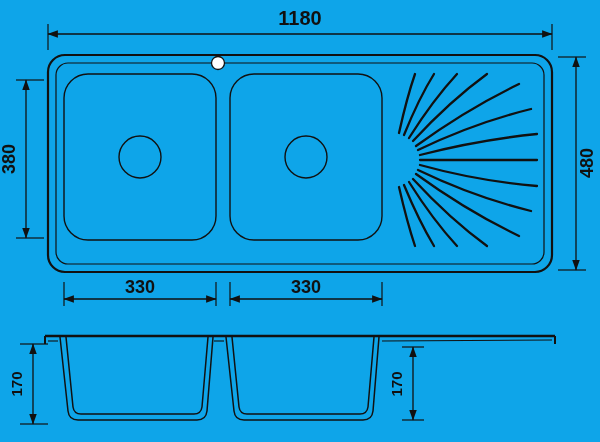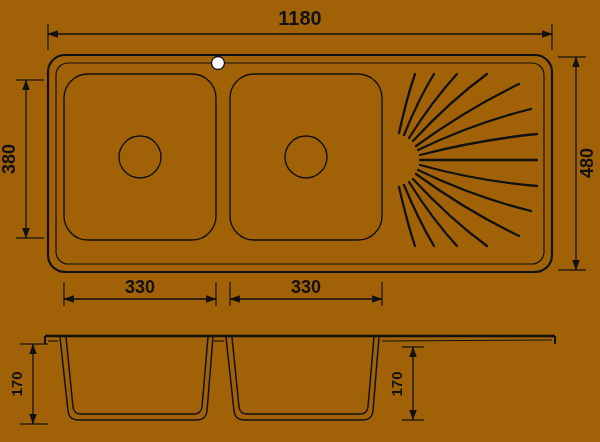--- a/index.html
+++ b/index.html
@@ -1,16 +1,16 @@
 <!DOCTYPE html>
 <html><head>
 <meta charset="utf-8">
 <style>
   html,body{margin:0;padding:0;background:#ffffff;}
-  .stage{width:600px;height:442px;background:#a16207;position:relative;overflow:hidden;}
+  .stage{width:600px;height:442px;background:#0ea5e9;position:relative;overflow:hidden;}
   .ln{stroke:#111111;fill:none;}
   .dim-text{fill:#111111;font-family:"Liberation Sans",sans-serif;font-weight:bold;}
   .t20{font-size:20px;} .t18{font-size:18px;} .t15{font-size:15px;}
 </style>
 </head>
 <body>
 
 <div class="stage">
 <svg width="600" height="442" viewBox="0 0 600 442">
   <defs>

